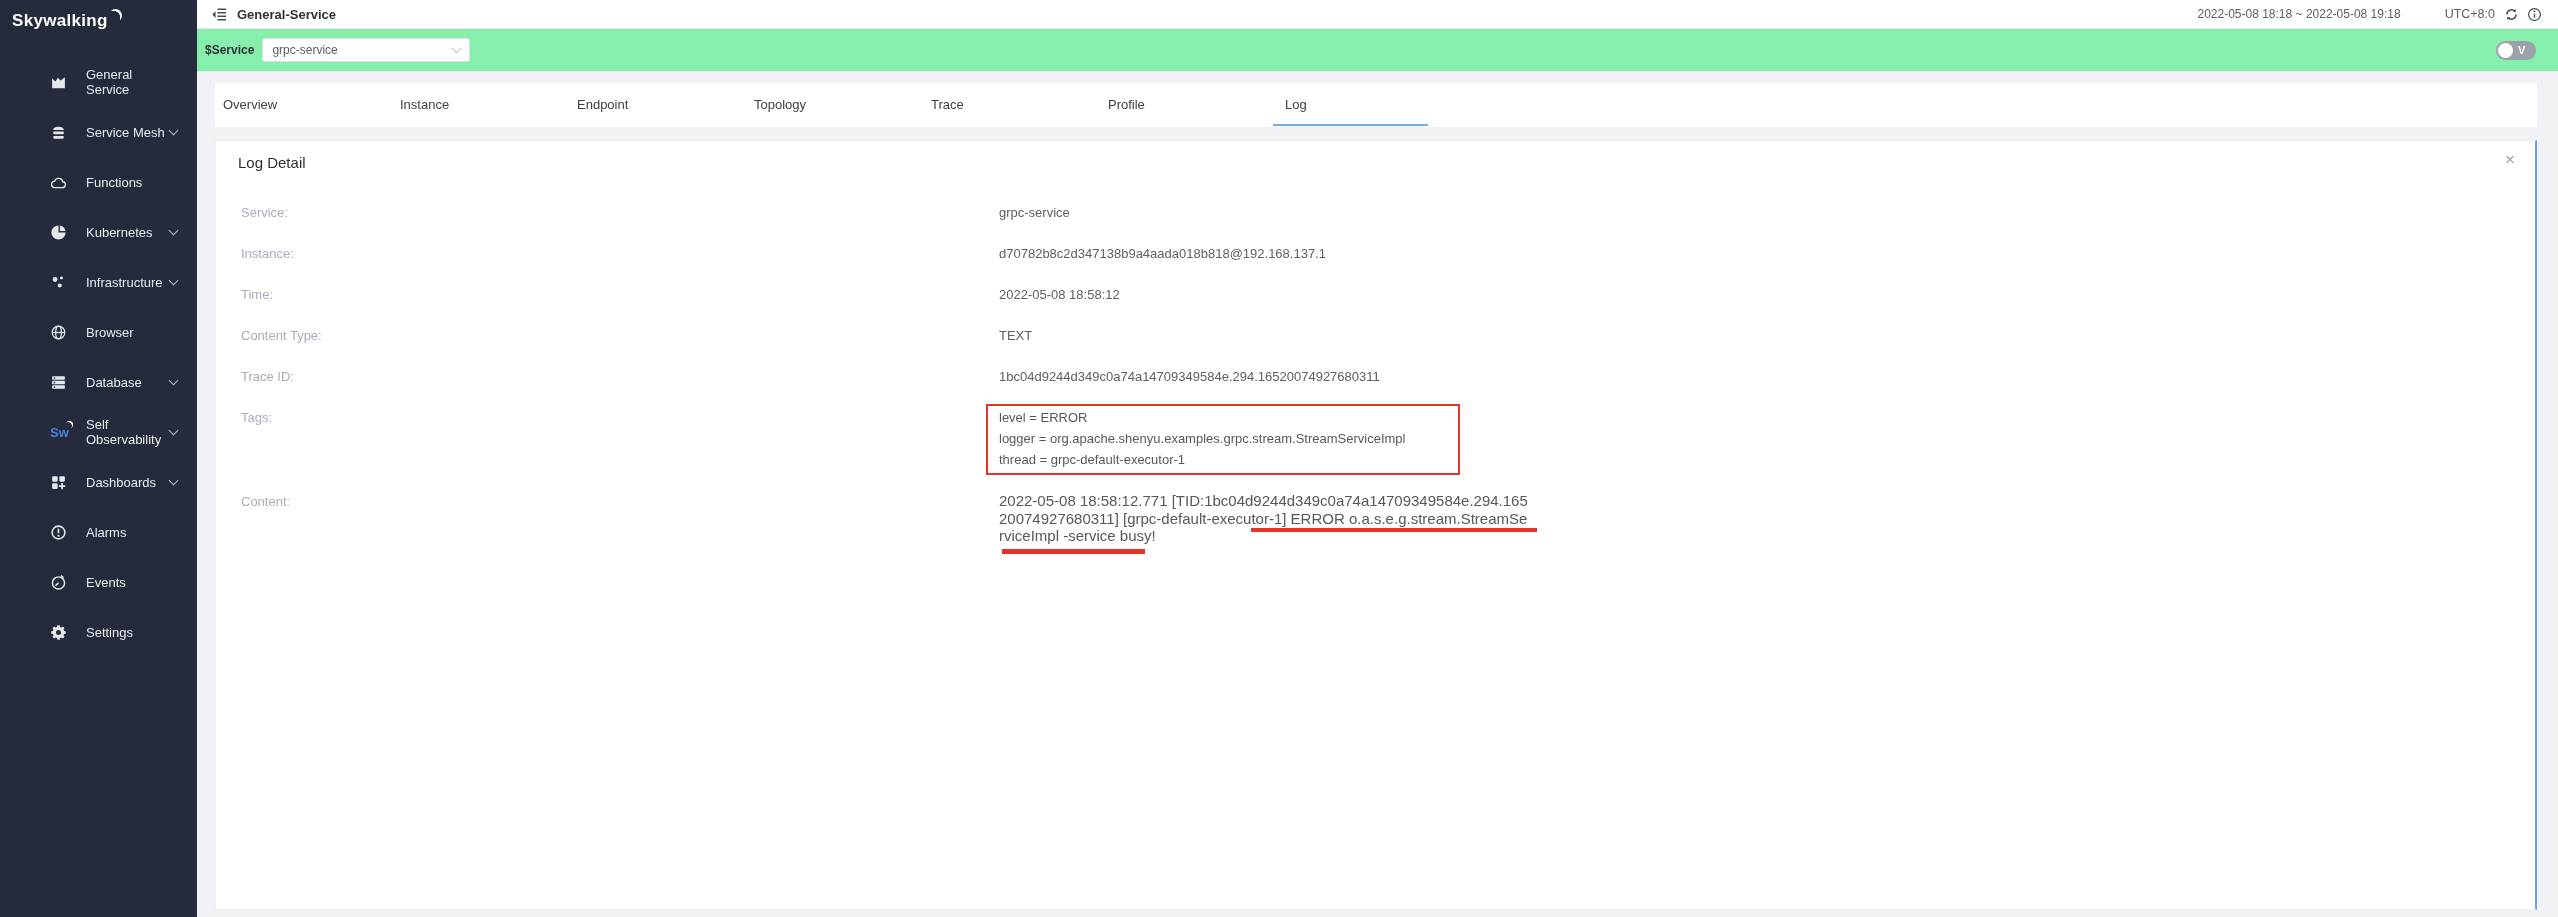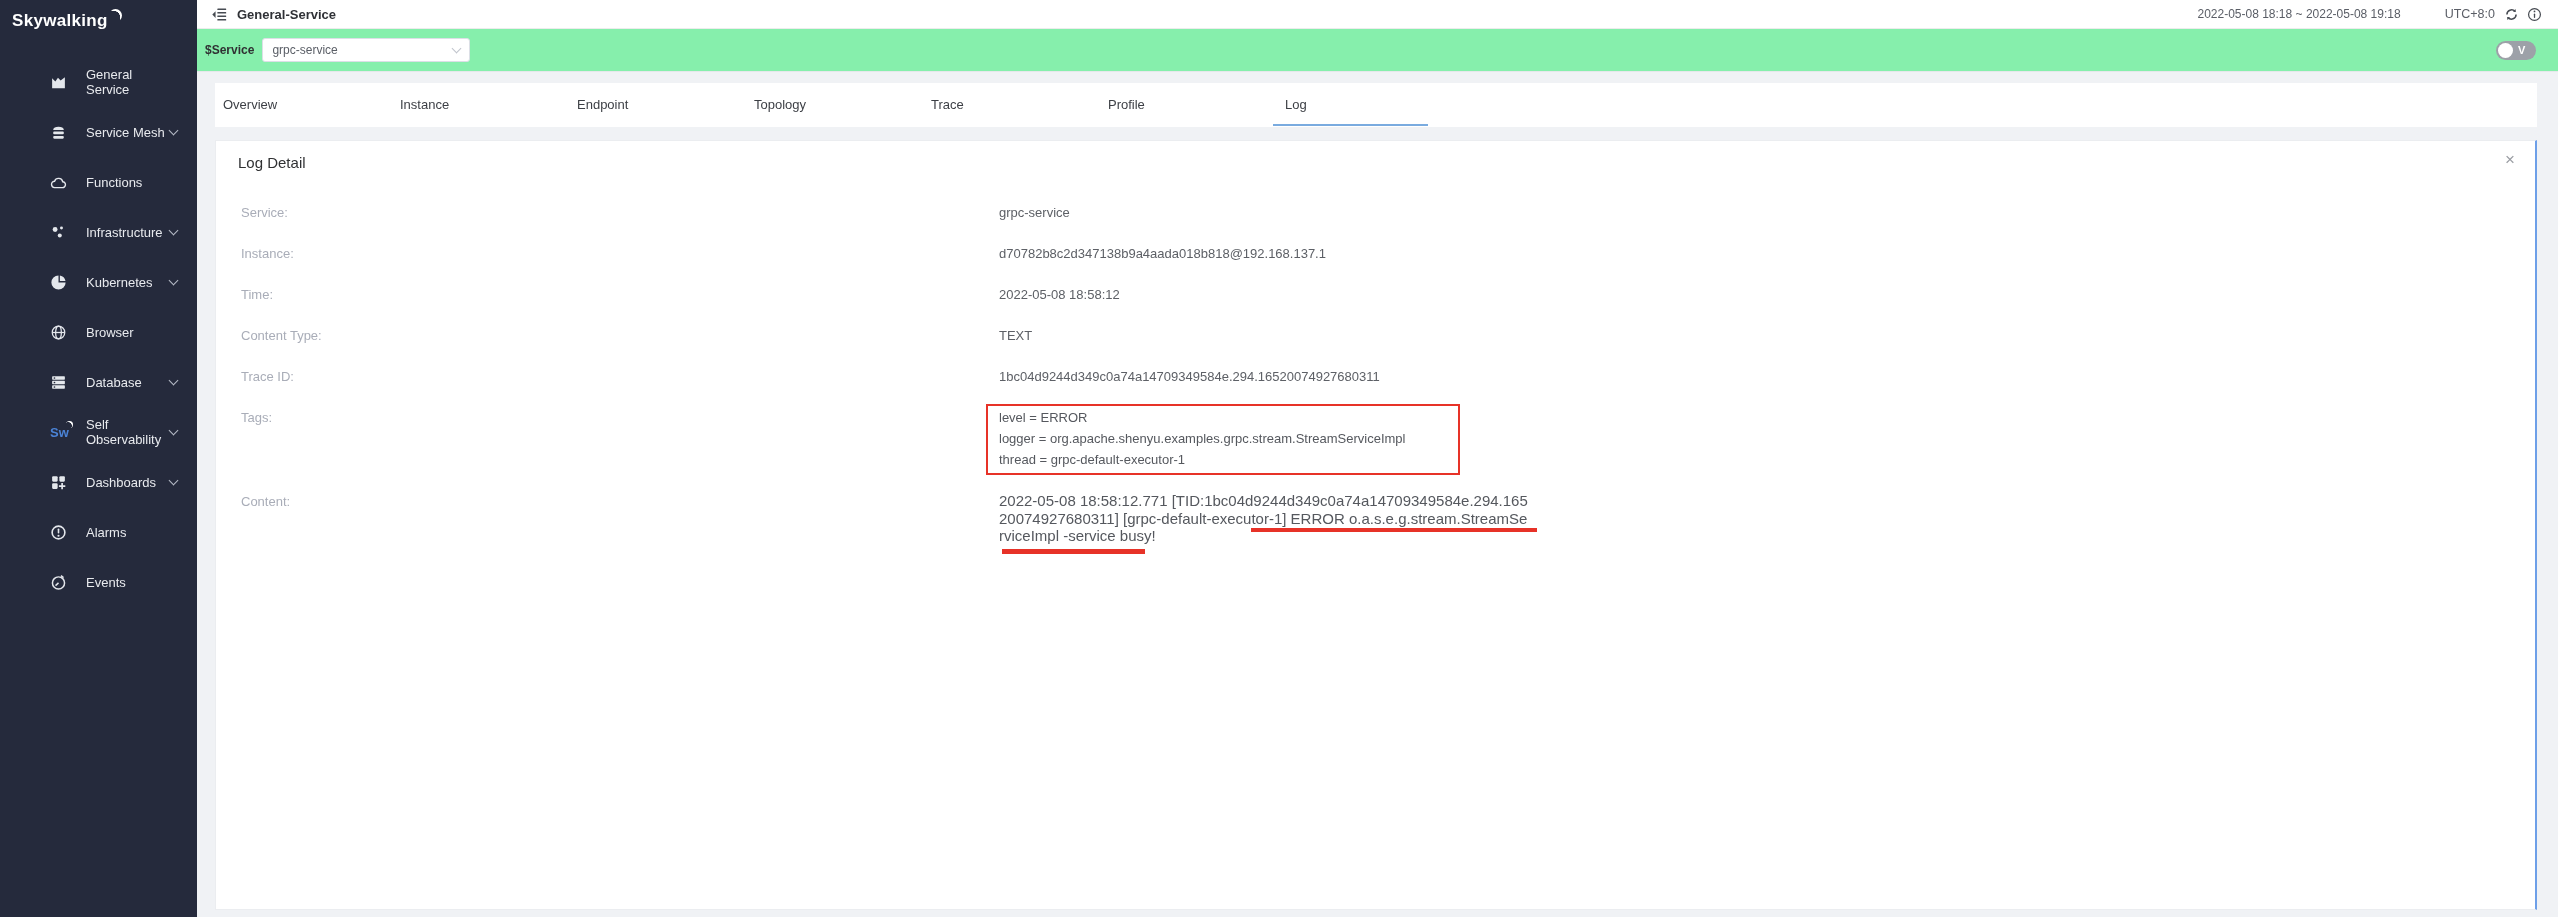--- a/index.html
+++ b/index.html
@@ -114,36 +114,36 @@
         <span class="nav-icon">
           <svg viewBox="0 0 16 16" fill="none" stroke="currentColor" stroke-width="1.3">
               <path d="M4.6 12.8a3 3 0 0 1-.3-6A4 4 0 0 1 12 7.3a2.75 2.75 0 0 1-.4 5.5z"></path>
             </svg>
         </span>
         <span>Functions</span>
       </li>
       <li class="nav-item">
         <span class="nav-icon">
           <svg viewBox="0 0 16 16" fill="currentColor">
+              <path d="M8 8V1.3A6.7 6.7 0 1 0 14.7 8z"></path>
+              <path d="M9.3 1.4a6.7 6.7 0 0 1 5.3 5.2L9.3 6.6z"></path>
+            </svg>
+        </span>
+        <span>Kubernetes</span>
+        <span class="nav-chev"></span>
+      </li>
+      <li class="nav-item">
+        <span class="nav-icon">
+          <svg viewBox="0 0 16 16" fill="currentColor">
               <circle cx="4.8" cy="5.2" r="2.3"></circle>
               <circle cx="10.8" cy="3.8" r="1.4"></circle>
               <circle cx="9.2" cy="10.8" r="1.9"></circle>
             </svg>
         </span>
         <span>Infrastructure</span>
-        <span class="nav-chev"></span>
-      </li>
-      <li class="nav-item">
-        <span class="nav-icon">
-          <svg viewBox="0 0 16 16" fill="currentColor">
-              <path d="M8 8V1.3A6.7 6.7 0 1 0 14.7 8z"></path>
-              <path d="M9.3 1.4a6.7 6.7 0 0 1 5.3 5.2L9.3 6.6z"></path>
-            </svg>
-        </span>
-        <span>Kubernetes</span>
         <span class="nav-chev"></span>
       </li>
       <li class="nav-item">
         <span class="nav-icon">
           <svg viewBox="0 0 16 16" fill="none" stroke="currentColor" stroke-width="1.2">
               <circle cx="8" cy="8" r="5.9"></circle>
               <ellipse cx="8" cy="8" rx="2.7" ry="5.9"></ellipse>
               <line x1="2.1" y1="8" x2="13.9" y2="8"></line>
             </svg>
         </span>
@@ -192,20 +192,28 @@
       </li>
       <li class="nav-item">
         <span class="nav-icon">
           <svg viewBox="0 0 16 16" fill="none" stroke="currentColor" stroke-width="1.4">
               <circle cx="8" cy="8.4" r="5.7"></circle>
               <path d="M8 8.4 5.2 10.9"></path>
               <path d="M10.3 1.6l2.4 1.8"></path>
             </svg>
         </span>
         <span>Events</span>
+      </li>
+      <li class="nav-item">
+        <span class="nav-icon">
+          <svg viewBox="0 0 17 17" fill="currentColor" fill-rule="evenodd">
+              <path d="M9.7 1.2l.4 1.8c.4.1.8.3 1.2.5l1.5-1 1.7 1.7-1 1.5c.2.4.4.8.5 1.2l1.8.4v2.4l-1.8.4c-.1.4-.3.8-.5 1.2l1 1.5-1.7 1.7-1.5-1c-.4.2-.8.4-1.2.5l-.4 1.8H7.3l-.4-1.8c-.4-.1-.8-.3-1.2-.5l-1.5 1-1.7-1.7 1-1.5c-.2-.4-.4-.8-.5-1.2l-1.8-.4V7.3l1.8-.4c.1-.4.3-.8.5-1.2l-1-1.5 1.7-1.7 1.5 1c.4-.2.8-.4 1.2-.5l.4-1.8h2.4zM8.5 6a2.5 2.5 0 1 0 0 5 2.5 2.5 0 0 0 0-5z"></path>
+            </svg>
+        </span>
+        <span>Settings</span>
       </li>
     </ul>
   </aside>
 
   <header class="topbar">
     <span class="icon-btn collapse-icon">
       <svg viewBox="0 0 17 16" fill="currentColor">
           <rect x="6.2" y="1.6" width="9.4" height="1.7" rx=".4"></rect>
           <rect x="6.2" y="5.3" width="9.4" height="1.7" rx=".4"></rect>
           <rect x="6.2" y="9" width="9.4" height="1.7" rx=".4"></rect>

